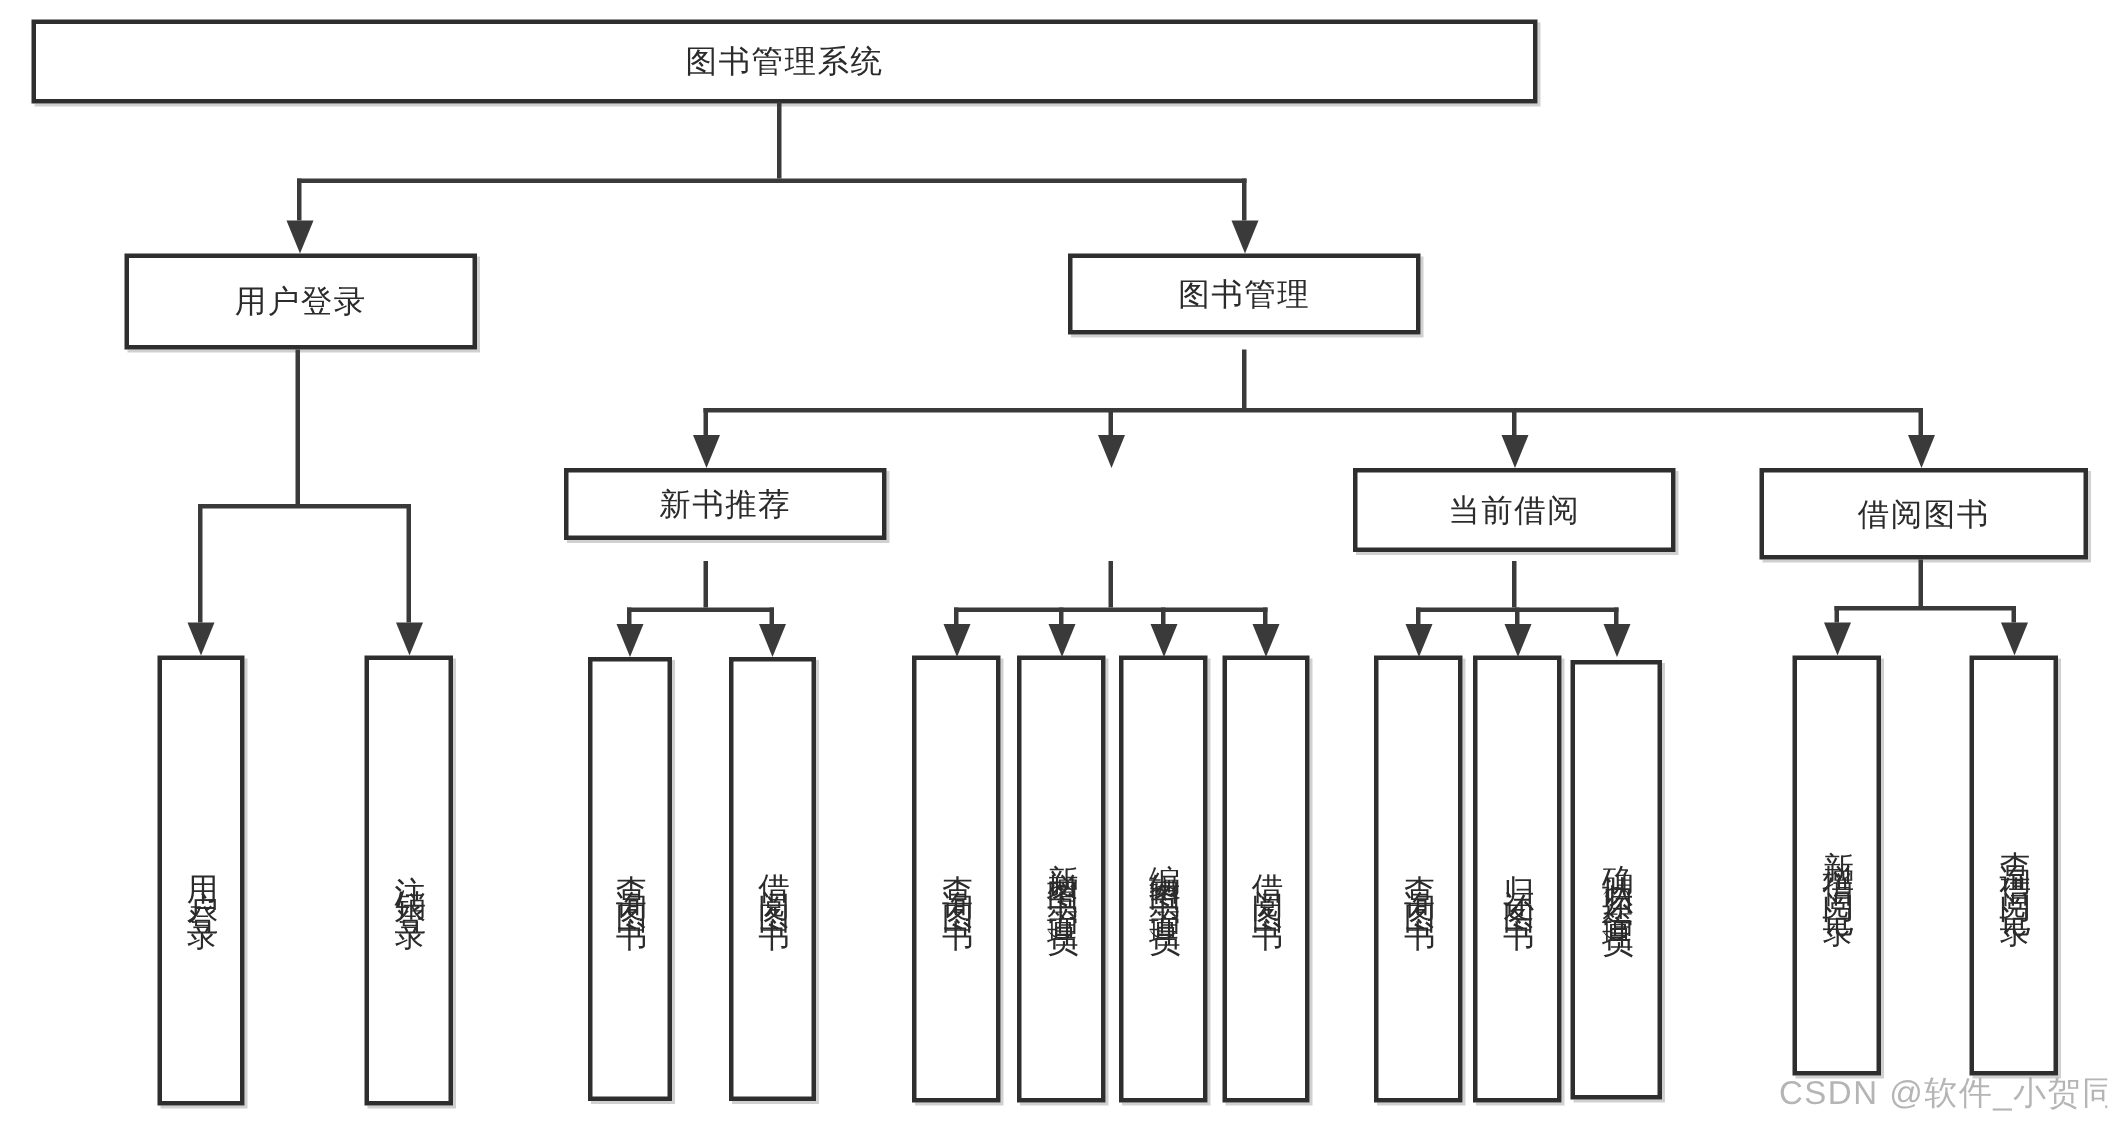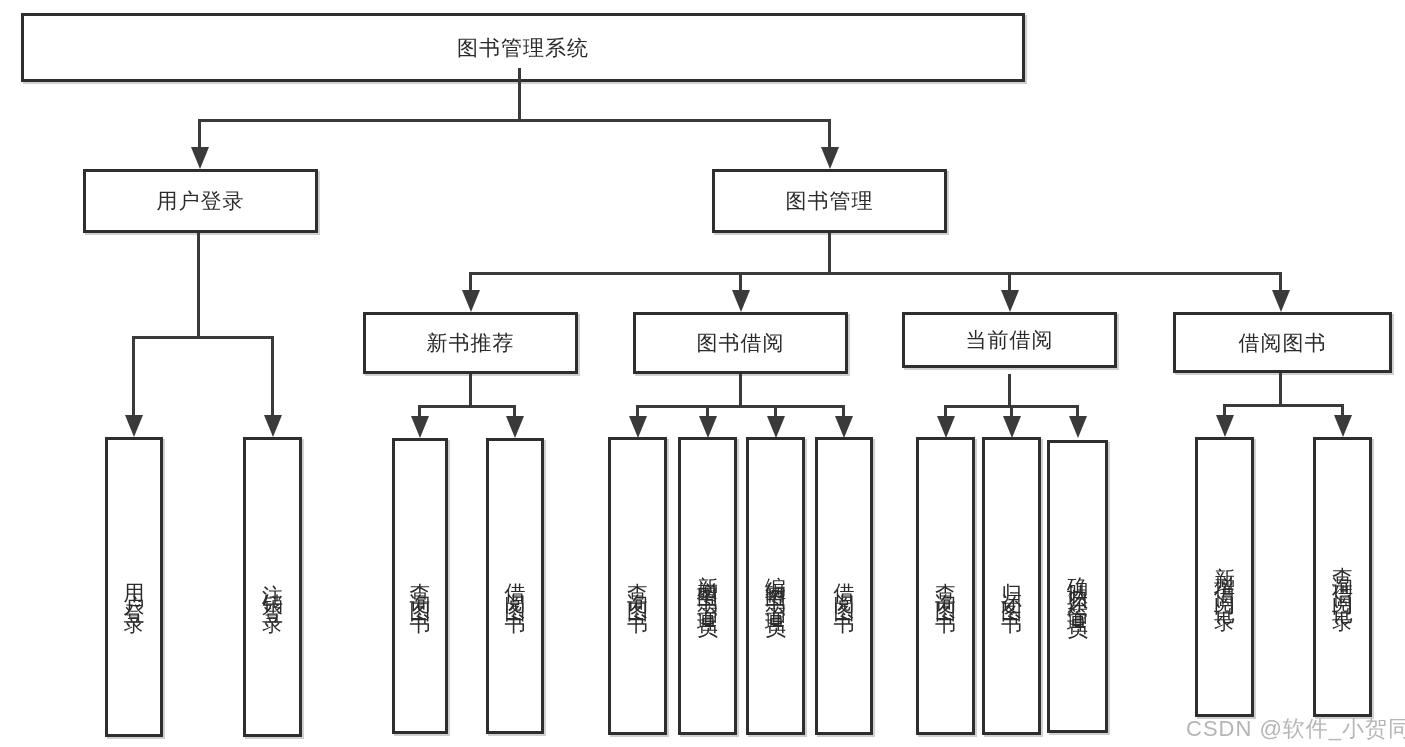--- a/index.html
+++ b/index.html
@@ -43,36 +43,33 @@
     position:absolute;left:1186px;top:714px;
     font-size:22px;color:#b5b5b5;letter-spacing:1px;
     z-index:5;white-space:nowrap;
   }
 </style>
 </head>
 <body>
 
 <div id="canvas">
 
-  <div class="box h-box" style="left:21px;top:13px;width:1004px;height:69px;">
+  <div class="box h-box" style="left:21px;top:13px;width:1004px;height:56px;">
     <span>图书管理系统</span>
   </div>
 
   <div class="box h-box" style="left:83px;top:169px;width:235px;height:64px;">
     <span>用户登录</span>
   </div>
-  <div class="box h-box" style="left:712px;top:169px;width:235px;height:64px;">
+  <div class="box h-box" style="left:712px;top:169px;width:235px;height:54px;">
     <span>图书管理</span>
   </div>
 
-  <div class="box h-box" style="left:363px;top:312px;width:215px;height:62px;">
+  <div class="box h-box" style="left:376px;top:312px;width:215px;height:48px;">
     <span>新书推荐</span>
-  </div>
-  <div class="box h-box" style="left:633px;top:312px;width:215px;height:62px;">
-    <span>图书借阅</span>
   </div>
   <div class="box h-box" style="left:902px;top:312px;width:215px;height:56px;">
     <span>当前借阅</span>
   </div>
   <div class="box h-box" style="left:1173px;top:312px;width:219px;height:61px;">
     <span>借阅图书</span>
   </div>
 
   <div class="box v-box v-short" style="left:105px;top:437px;width:58px;height:300px;">
     <span>用户登录</span>

